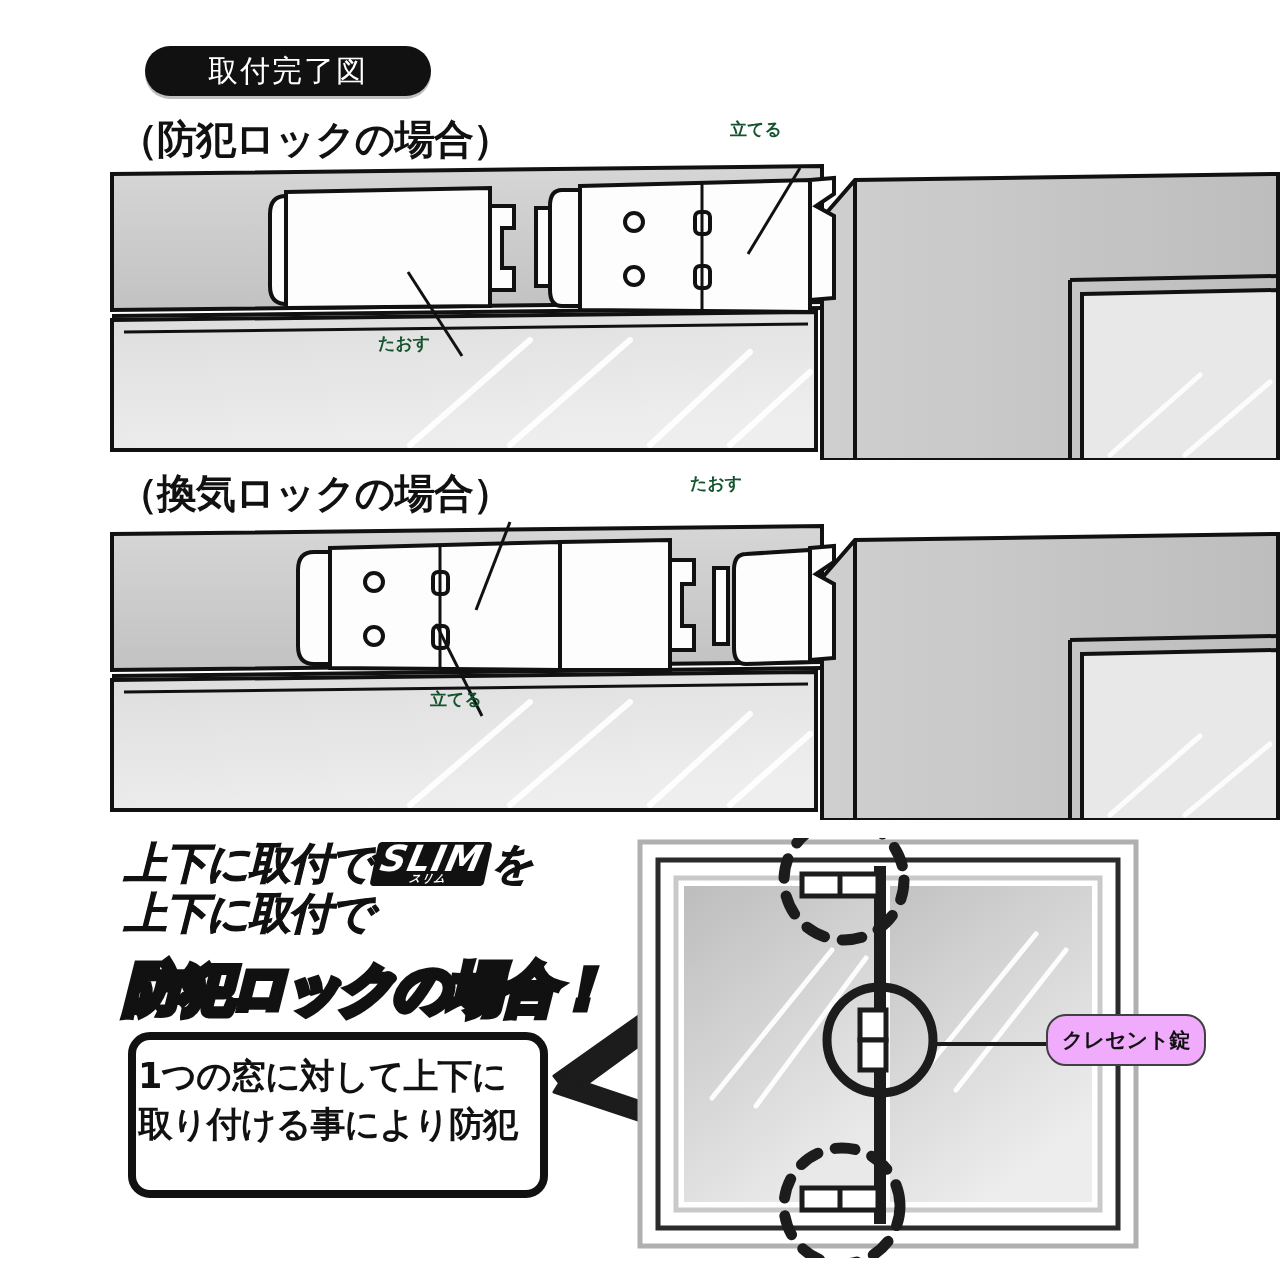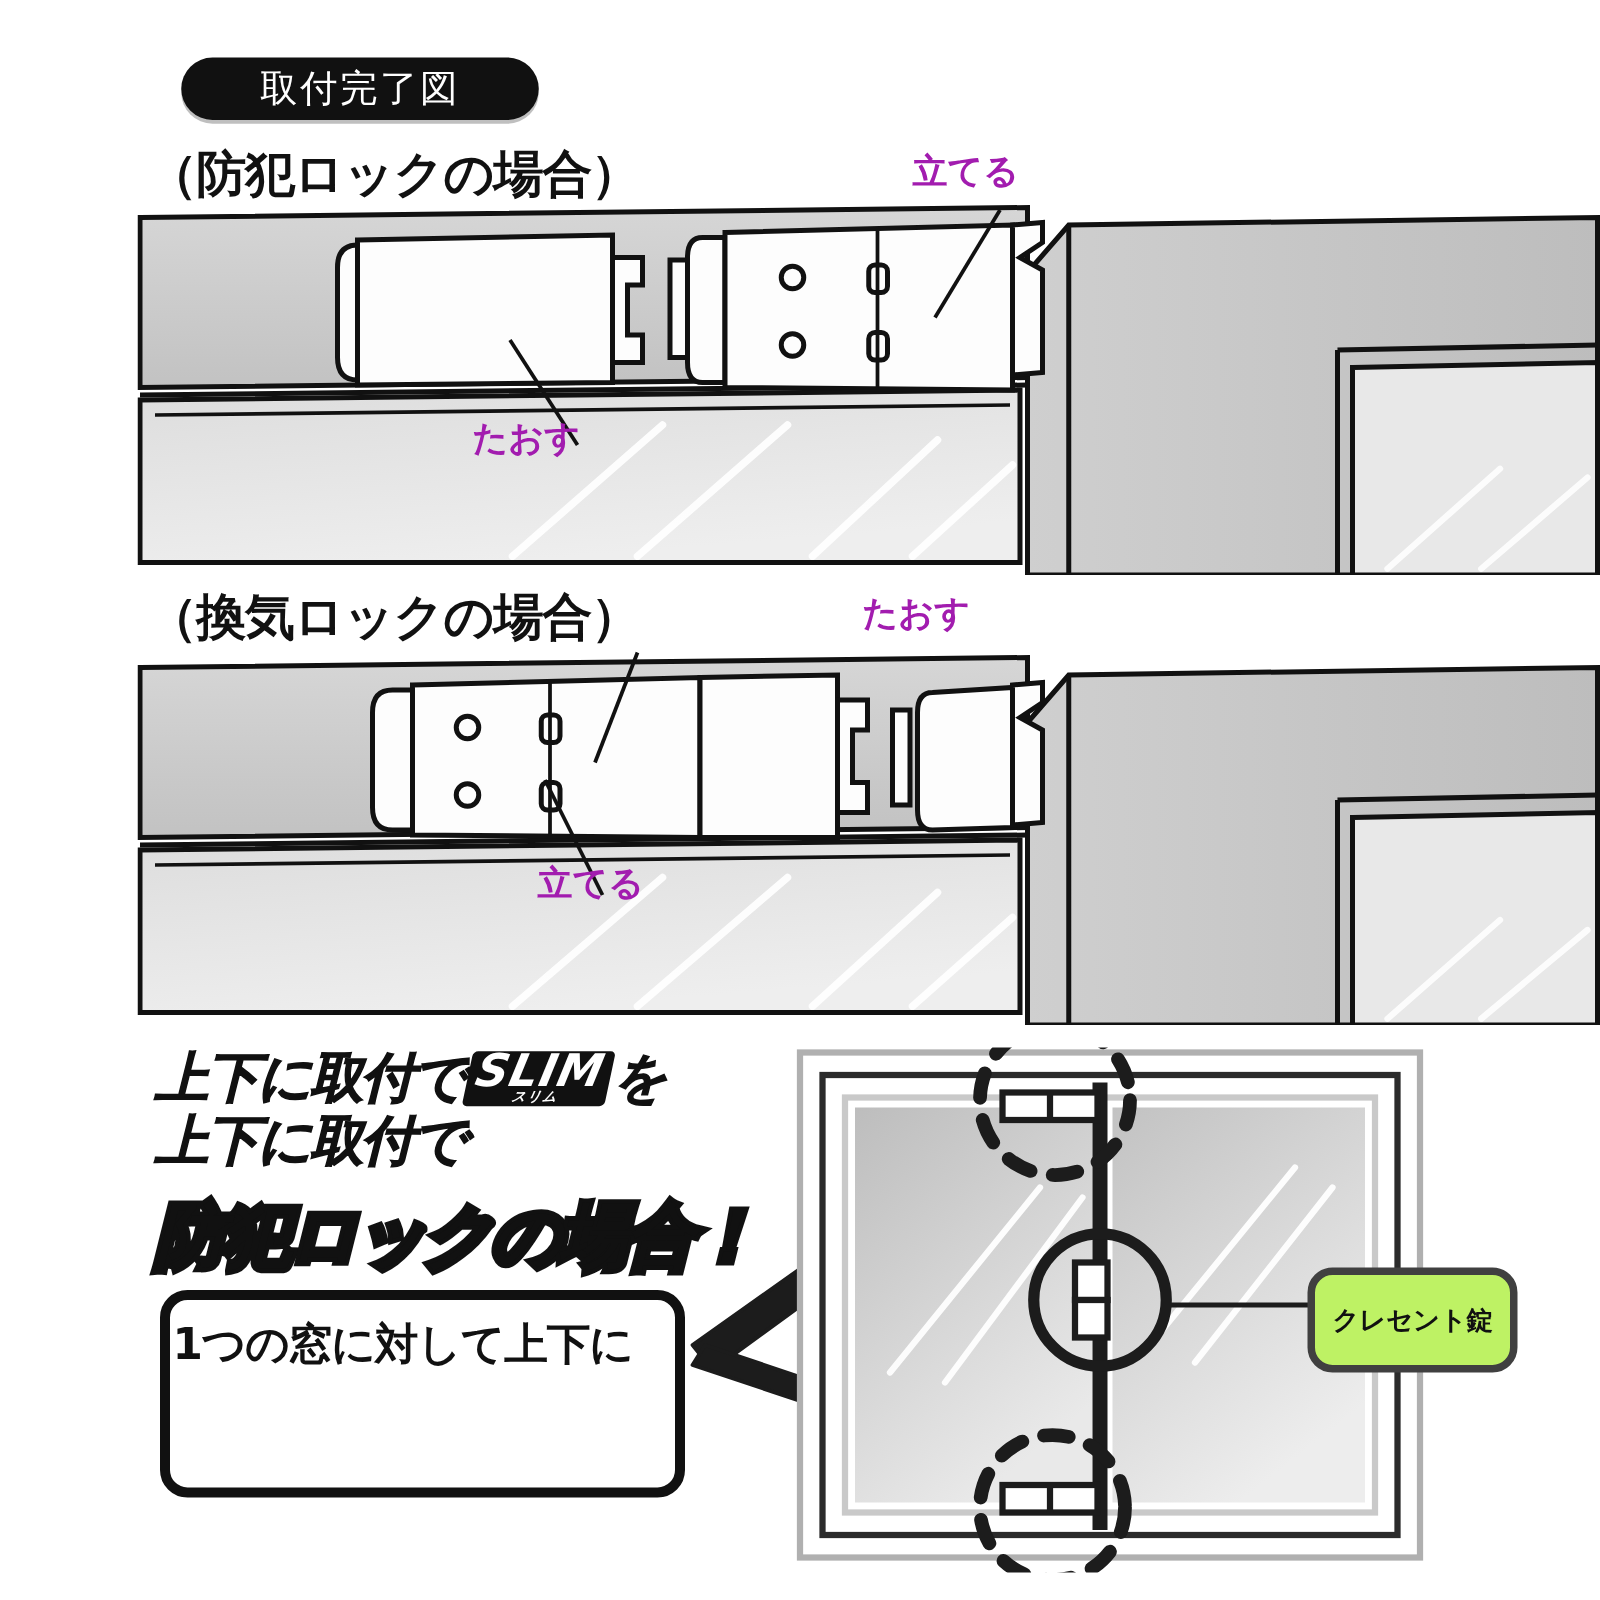--- a/index.html
+++ b/index.html
@@ -12,21 +12,21 @@
          border-radius:25px;display:flex;align-items:center;justify-content:center;
          box-shadow:0 3px 0 rgba(0,0,0,.25);}
   #badge span{color:#ffffff;font-size:30px;font-weight:normal;letter-spacing:2px;}
 
   
   .ptitle{font-size:40px;font-weight:bold;color:#111;letter-spacing:-1px;white-space:nowrap;}
   #t1{left:118px;top:112px;}
   #t2{left:118px;top:466px;}
 
   
-  .lbl{font-size:28px;font-weight:bold;color:#a21caf;white-space:nowrap;}
+  .lbl{font-size:17px;font-weight:bold;color:#14532d;white-space:nowrap;}
   #lb-tate1{left:730px;top:118px;}
   #lb-taosu1{left:378px;top:332px;}
   #lb-taosu2{left:690px;top:472px;}
   #lb-tate2{left:430px;top:688px;}
 
   
   #promo{left:124px;top:838px;width:440px;}
   .pline{font-size:43px;font-weight:bold;font-style:italic;color:#111;
          letter-spacing:-2px;line-height:50px;white-space:nowrap;
          -webkit-text-stroke:1px #111;}
@@ -45,22 +45,22 @@
        -webkit-text-stroke:7px #111;paint-order:stroke fill;}
 
   
   #sbox{left:128px;top:1032px;width:420px;height:166px;background:#fff;
         border:8px solid #111;border-radius:22px;box-sizing:border-box;
         padding:12px 8px 0 2px;}
   #sbox .sline{font-size:35px;font-weight:bold;color:#111;line-height:48px;
         letter-spacing:-1px;white-space:nowrap;}
 
   
-  #crepill{left:1046px;top:1014px;height:40px;background:#bef264;border:6px solid #404040;
-           border-radius:20px;display:flex;align-items:center;padding:16px 14px;}
+  #crepill{left:1046px;top:1014px;height:40px;background:#f0abfc;border:2px solid #404040;
+           border-radius:20px;display:flex;align-items:center;padding:4px 14px;}
   #crepill span{font-size:21px;font-weight:bold;color:#111;white-space:nowrap;}
 
   svg{display:block;}
 </style>
 </head>
 <body>
 
 <div class="abs" id="badge">
   <span>取付完了図</span>
 </div>
@@ -200,20 +200,21 @@
   </div>
   <div class="pline">上下に取付で</div>
 </div>
 
 <div class="abs" id="bigline">
   <span class="big">防犯ロックの場合！</span>
 </div>
 
 <div class="abs" id="sbox">
   <div class="sline">1つの窓に対して上下に</div>
+  <div class="sline">取り付ける事により防犯</div>
 </div>
 
 <svg class="abs" style="left:548px;top:880px;" width="330" height="320" viewBox="0 0 330 320">
 
   <path d="M6,196 L246,26 L218,22 L284,0 L272,68 L258,44 L22,216 Z" fill="#1c1c1c" stroke="#1c1c1c" stroke-width="3" stroke-linejoin="round"></path>
 
   <path d="M6,212 L246,292 L228,308 L296,306 L258,252 L254,276 L16,196 Z" fill="#1c1c1c" stroke="#1c1c1c" stroke-width="3" stroke-linejoin="round"></path>
 </svg>
 
 <svg class="abs" style="left:636px;top:838px;" width="580" height="420" viewBox="0 0 580 420">

